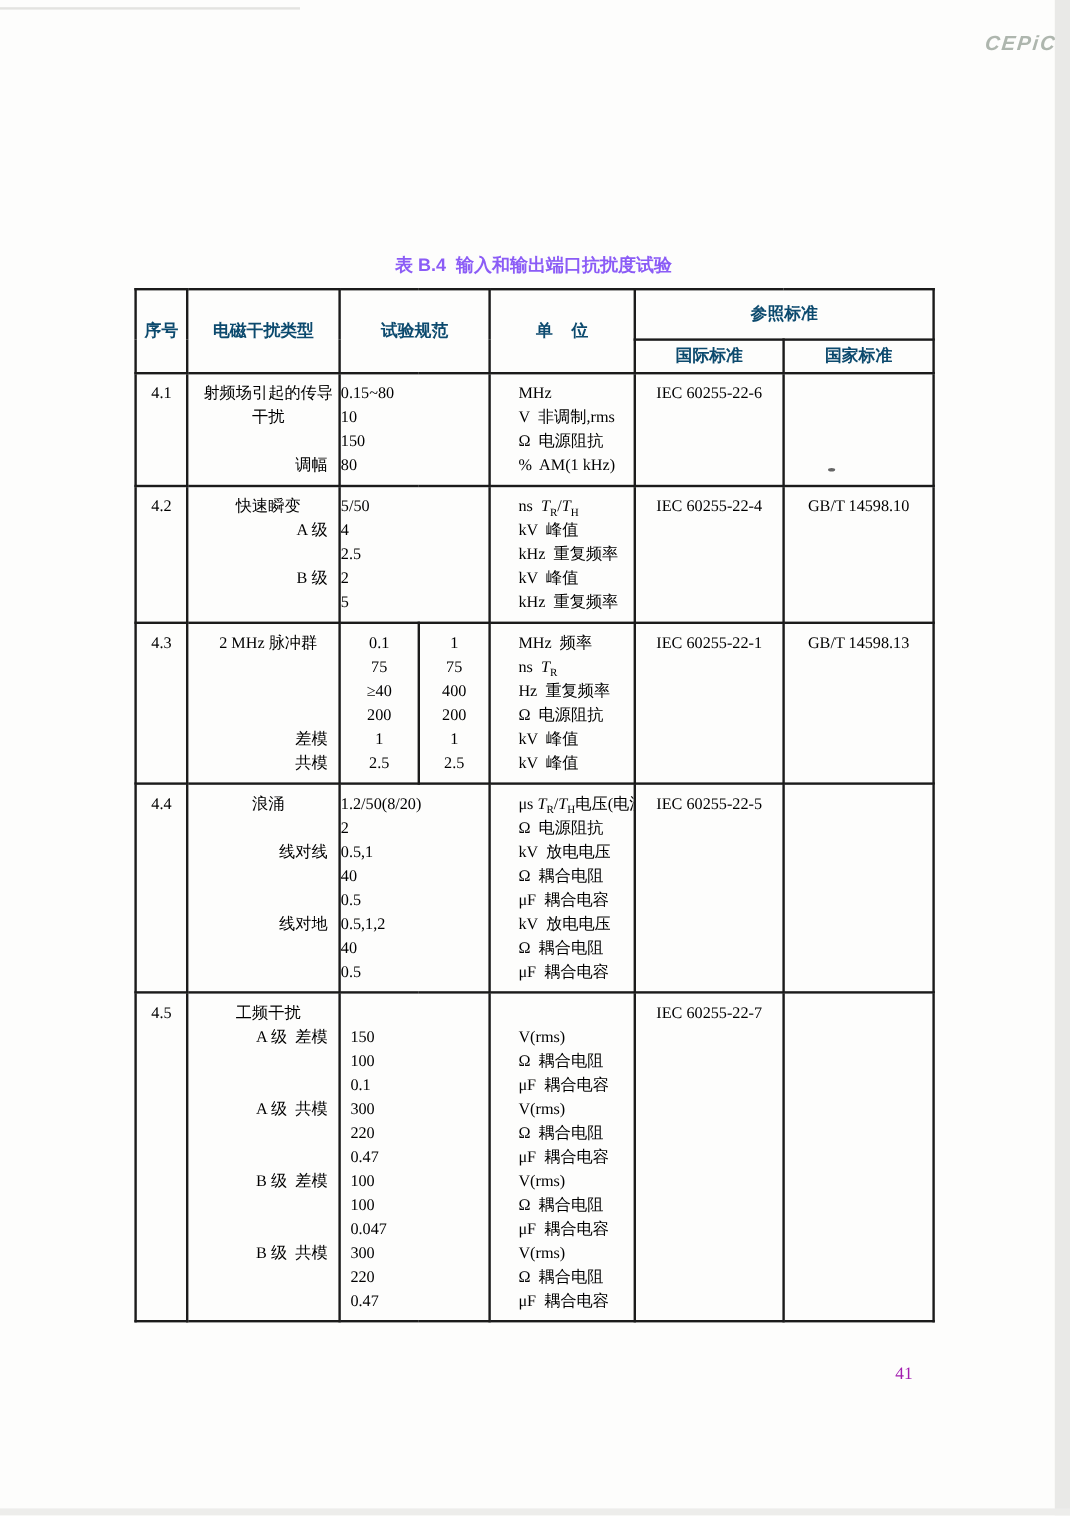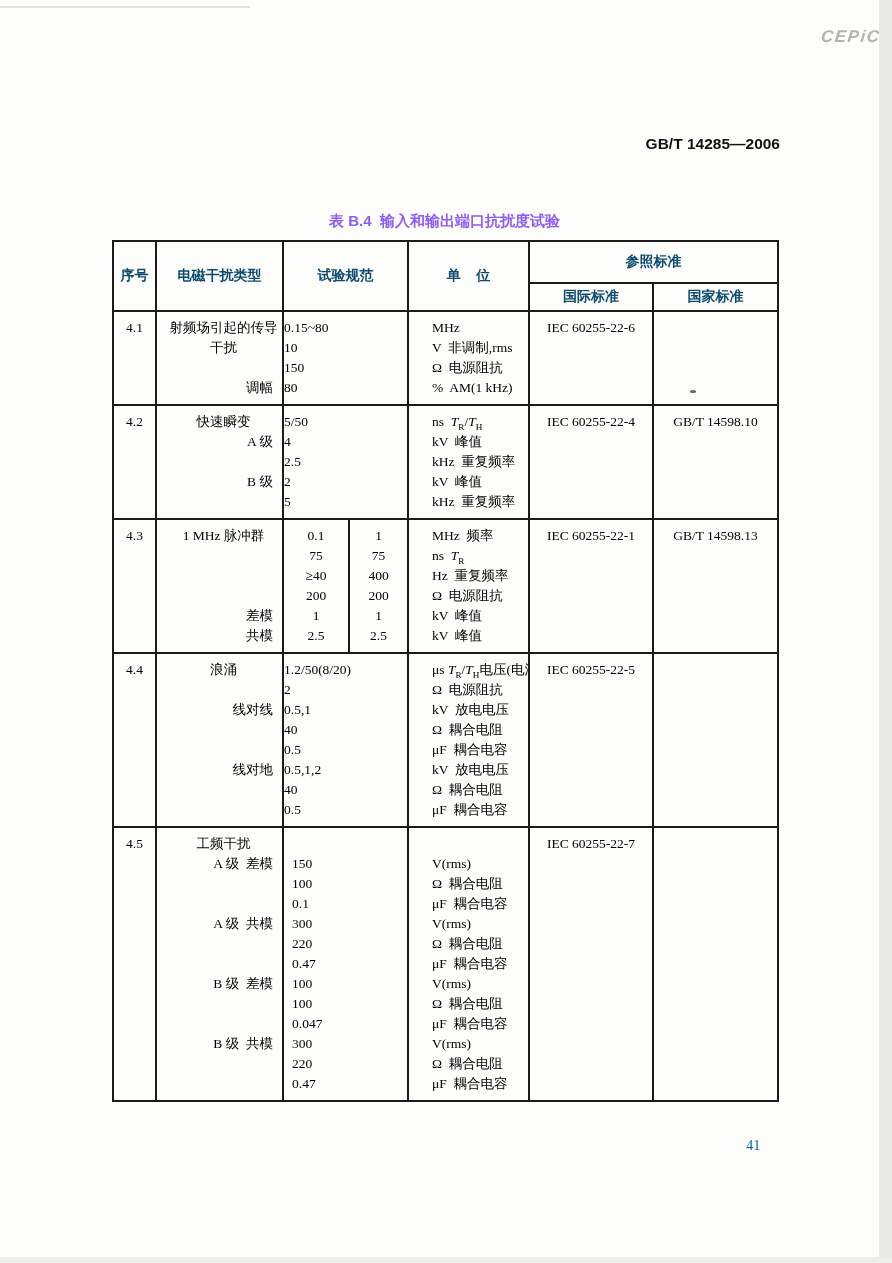--- a/index.html
+++ b/index.html
@@ -53,29 +53,28 @@
   td.c-spec-l .ln { text-align:left; padding-left:8px; }
   td.c-spec-c .ln { text-align:center; }
   td.c-unit .ln { text-align:left; padding-left:23px; }
   td.c-ref { text-align:center; font-size:13.5px; position:relative; }
   td i { font-style:italic; font-family:"Liberation Serif", serif; }
   td sub { font-size:68%; line-height:0; }
   .artifact-dot {
     position:absolute; left:36px; bottom:11px; width:6px; height:3px;
     background:#4a4a4a; border-radius:50%; opacity:.85;
   }
-  .page-number { position:absolute; top:1137px; left:746px; font-size:14.5px; color:#0369a1; }
+  .page-number { position:absolute; top:1137px; left:746px; font-size:14.5px; color:#a21caf; }
 </style>
 </head>
 <body>
 
 <div class="page">
   <div class="edge-topline"></div>
   <div class="logo">CEPiC</div>
-  <div class="doc-number">GB/T 14285—2006</div>
   <div class="table-title">表 B.4  输入和输出端口抗扰度试验</div>
 
   <table class="immunity">
     <colgroup>
       <col style="width:43px">
         <col style="width:127px">
         <col style="width:66px">
         <col style="width:59px">
       <col style="width:121px">
         <col style="width:124px">
@@ -156,21 +155,21 @@
       <td class="c-ref">
             <div class="ln">GB/T 14598.10</div>
           </td>
     </tr>
 
     <tr>
       <td class="c-no">
             <div class="ln">4.3</div>
           </td>
       <td class="c-type">
-        <div class="ln lft">1 MHz 脉冲群</div>
+        <div class="ln lft">2 MHz 脉冲群</div>
         <div class="ln lft"></div>
         <div class="ln lft"></div>
         <div class="ln lft"></div>
         <div class="ln rgt">差模</div>
         <div class="ln rgt">共模</div>
       </td>
       <td class="c-spec-c">
         <div class="ln">0.1</div>
         <div class="ln">75</div>
         <div class="ln">≥40</div>

